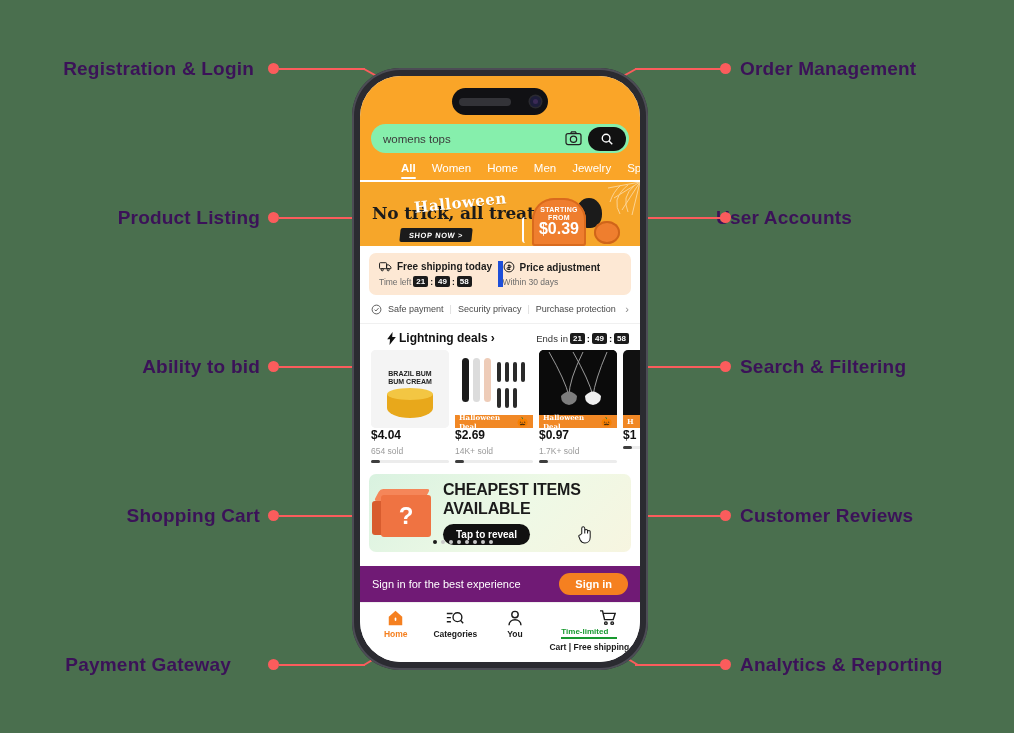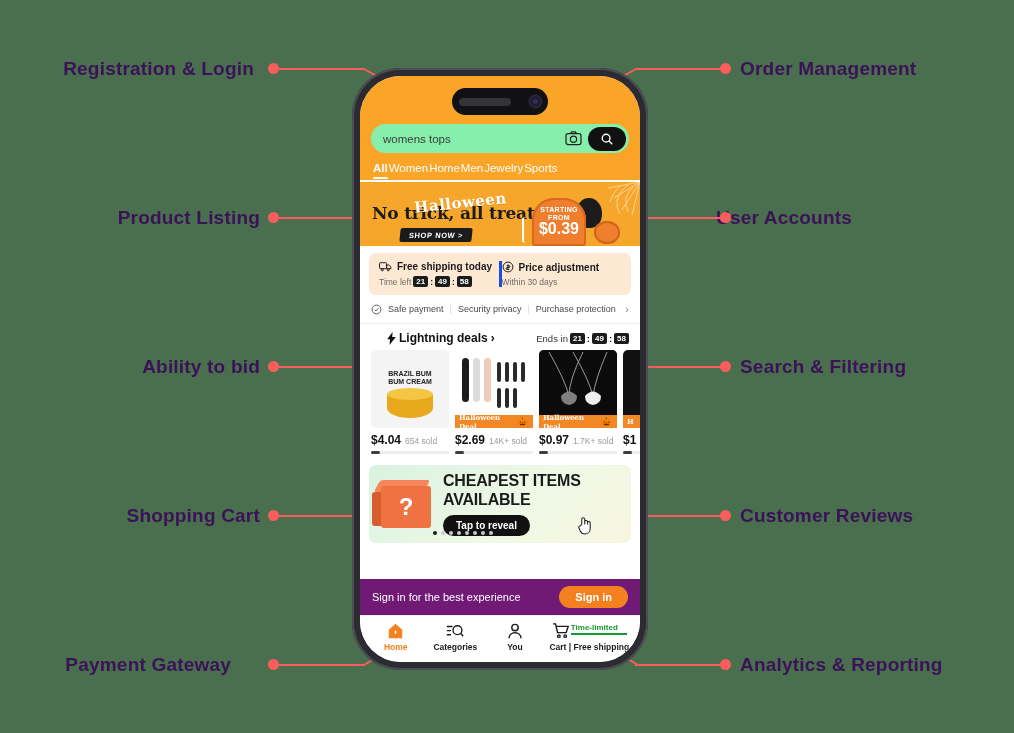--- a/index.html
+++ b/index.html
@@ -86,21 +86,21 @@
     flex: 1; height: 29px; background: #86efac; border-radius: 16px;
     display: flex; align-items: center; padding: 0 3px 0 12px; gap: 6px;
   }
   .search-pill .q { flex: 1; font-size: 11.5px; color: #3b3b3b; }
   .cam-ico { width: 17px; height: 15px; flex: none; }
   .go-btn {
     width: 38px; height: 24px; border-radius: 14px; background: #111;
     display: flex; align-items: center; justify-content: center; flex: none;
   }
 
-  .cat-row { display: flex; gap: 1px; padding: 9px 2px 0; }
+  .cat-row { display: flex; gap: 16px; padding: 9px 2px 0; margin-left: 28px; }
   .cat {
     font-size: 11.5px; color: #fff; position: relative; padding-bottom: 6px;
   }
   .cat.active { font-weight: 700; }
   .cat.active::after {
     content: ""; position: absolute; bottom: 1px; left: 0;
     width: 15px; height: 2.5px; background: #fff; border-radius: 2px;
   }
 
   
@@ -142,21 +142,21 @@
           border-left: 2px solid #fff; border-right: 2px solid #fff; border-radius: 3px; }
 
   
   .app-body { flex: 1; overflow: hidden; background: #fff; display: flex; flex-direction: column; }
 
   .promo-bar {
     margin: 7px 9px 0; background: #fde8d4; border-radius: 7px;
     display: flex; padding: 8px 10px;
   }
   .promo-col { flex: 1; }
-  .promo-col + .promo-col { border-left: 3px solid #1d4ed8; }
+  .promo-col + .promo-col { border-left: 5px solid #1d4ed8; }
   .promo-top { display: flex; align-items: center; gap: 5px; font-size: 10px;
                font-weight: 700; color: #1b1b1b; }
   .promo-sub { font-size: 8.5px; color: #6b6b6b; margin-top: 4px;
                display: flex; align-items: center; gap: 2px; }
   .tbox { background: #1b1b1b; color: #fff; font-size: 8px; font-weight: 700;
           padding: 1px 3px; border-radius: 2px; }
   .tsep { color: #1b1b1b; font-weight: 700; }
 
   .trust-row {
     display: flex; align-items: center; gap: 6px;
@@ -178,21 +178,21 @@
   .card { width: 78px; flex: none; }
   .card .thumb { width: 78px; height: 78px; border-radius: 5px;
                  overflow: hidden; position: relative; background: #eee; }
   .deal-tag {
     position: absolute; left: 0; right: 0; bottom: 0; height: 13px;
     background: #f18825; color: #fff; font-size: 7px; font-weight: 700;
     display: flex; align-items: center; padding-left: 4px;
     font-family: "DejaVu Serif", serif;
   }
   .deal-tag .pk { margin-left: auto; margin-right: 4px; font-size: 9px; }
-  .price-row { margin-top: 5px; display: flex; align-items: baseline; gap: 4px; }
+  .price-row { display: flex; align-items: baseline; gap: 4px; flex-direction: column; }
   .price { font-size: 12px; font-weight: 700; color: #111; }
   .sold { font-size: 8.5px; color: #9a9a9a; }
   .bar { margin-top: 4px; height: 3px; background: #ececec; border-radius: 2px;
          position: relative; }
   .bar::after { content:""; position:absolute; left:0; top:0; height:3px; width: 9px;
                 background: #3d3d3d; border-radius: 2px; }
 
   .mystery {
     margin: 11px 9px 0; height: 78px; border-radius: 7px;
     background: linear-gradient(135deg, #d9f2e0, #eef9e6 55%, #f7f5e0);
@@ -549,21 +549,21 @@
         <span class="lbl">Categories</span>
       </div>
       <div class="tab">
         <svg width="16" height="16" viewBox="0 0 19 19" fill="none" stroke="#1b1b1b" stroke-width="1.7">
           <circle cx="9.5" cy="5.4" r="3.8"></circle>
             <path d="M2.4 18c0-4 3.2-6.4 7.1-6.4S16.6 14 16.6 18"></path>
         </svg>
         <span class="lbl">You</span>
       </div>
       <div class="tab wide">
-        <div style="display:flex;align-items:flex-start;gap:1px;">
+        <div style="display:flex;align-items:flex-end;gap:1px;flex-direction:column;">
           <svg width="18" height="16" viewBox="0 0 21 19" fill="none" stroke="#1b1b1b" stroke-width="1.7">
             <path d="M1 1h3l2.4 10.4h10.2L19 4H5.2"></path>
               <circle cx="8" cy="15.6" r="1.5"></circle>
               <circle cx="15.5" cy="15.6" r="1.5"></circle>
           </svg>
           <div style="display:flex;flex-direction:column;align-items:flex-start;">
             <span class="badge">Time-limited</span>
             <span class="badge-line"></span>
           </div>
         </div>

